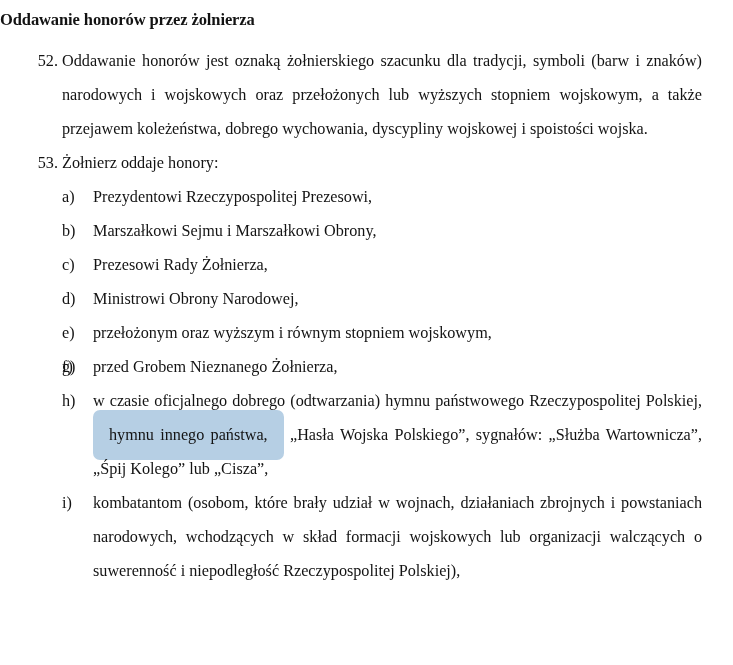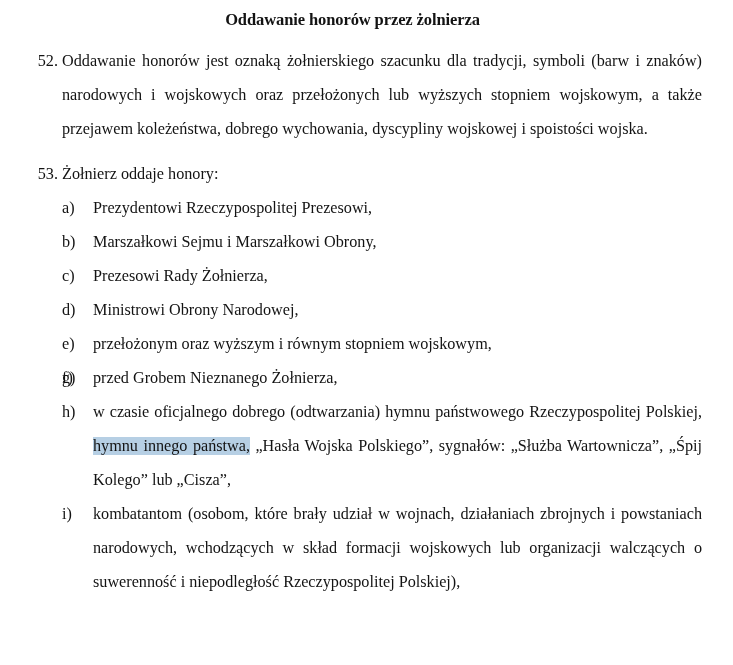--- a/index.html
+++ b/index.html
@@ -15,21 +15,20 @@
     color: #131313;
     -webkit-font-smoothing: antialiased;
   }
   .page {
     position: relative;
     width: 733px;
     height: 665px;
     box-sizing: border-box;
   }
   .doc-title {
-    text-align: center;
     font-weight: bold;
     font-size: 16.5px;
     letter-spacing: -0.1px;
     margin: 0;
     padding-top: 9px;
     padding-right: 28px;
     line-height: 22px;
   }
   
   .num-list {
@@ -52,21 +51,21 @@
     top: 0;
     width: 40px;
     text-align: right;
     font-size: 16.2px;
     line-height: 34px;
   }
   .num-item.first-block {
     margin-top: 13px;
   }
   
-  .num-item .para { display: block; margin-top: 11px; }
+  .num-item .para { display: block; }
 
   
   .alpha-list {
     list-style: none;
     margin: 0;
     padding: 0;
   }
   .alpha-item {
     position: relative;
     margin: 0;
@@ -84,22 +83,22 @@
     text-align: left;
     font-size: 16.2px;
     line-height: 34px;
   }
   .alpha-item.single-line {
     text-align: left;
   }
   mark.hl {
     background: #b6cfe4;
     color: #131313;
-    padding: 0;
-    border-radius: 0;
+    padding: 16px;
+    border-radius: 7px;
   }
 </style>
 </head>
 <body>
 
 <div class="page">
 
   <h1 class="doc-title">Oddawanie honorów przez żolnierza</h1>
 
   <ol class="num-list">

